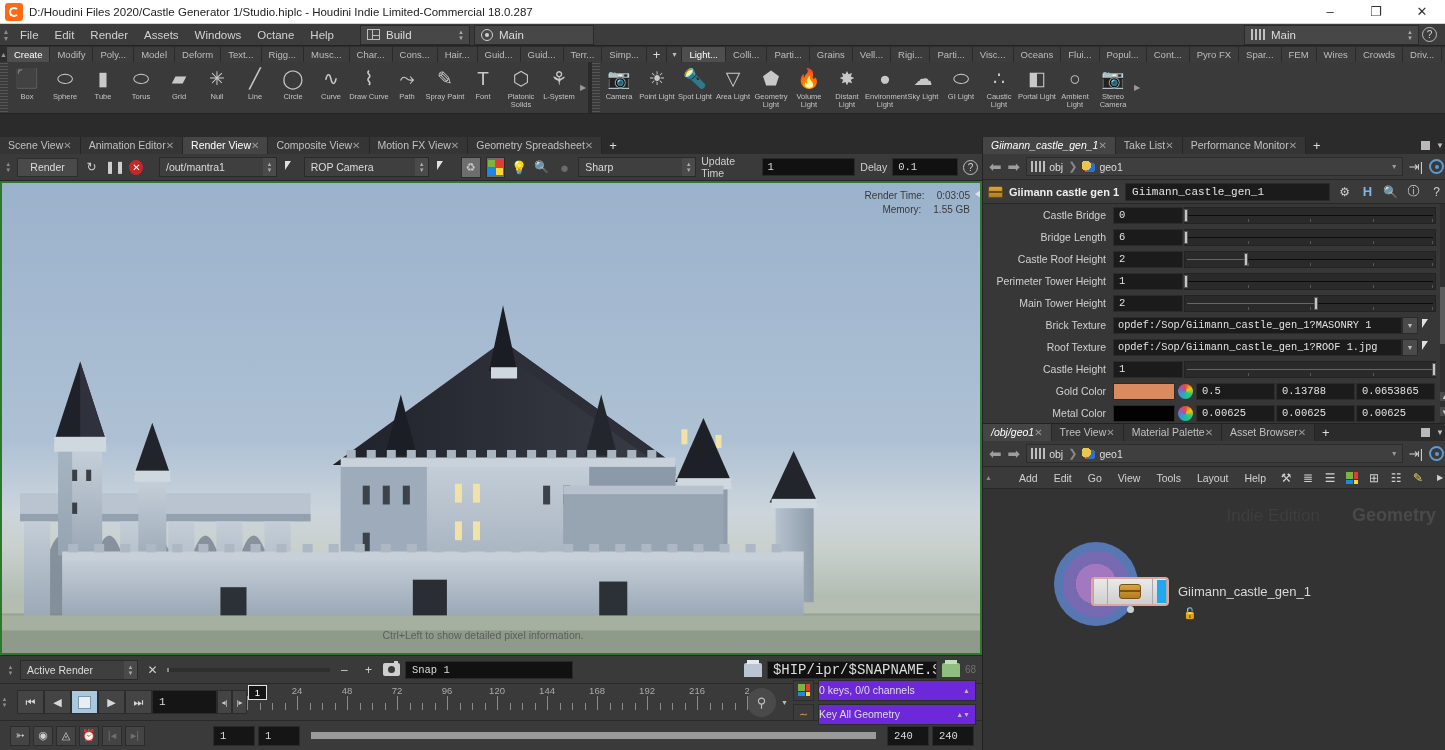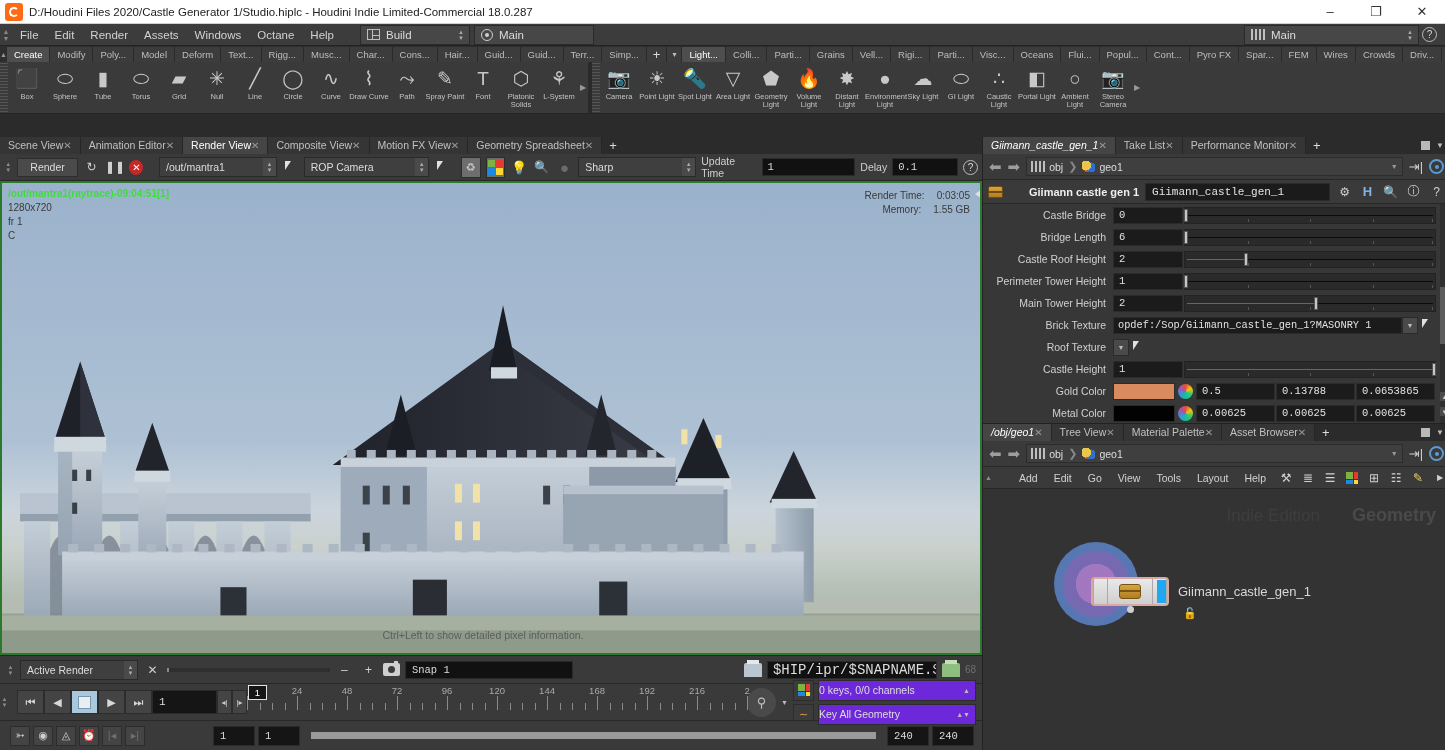--- a/index.html
+++ b/index.html
@@ -214,21 +214,21 @@
   .bc-chip{display:flex;align-items:center;gap:4px;font-size:10.5px;color:#ddd;}
   .bc-sep{color:#888;font-size:11px;}
   .bc-caret{margin-left:auto;font-size:7px;color:#999;}
   .pin{color:#cdcdcd;font-size:13px;}
   .ring{width:15px;height:15px;border-radius:50%;border:2px solid #5b9bd5;position:relative;}
   .ring:after{content:"";position:absolute;left:3.5px;top:3.5px;width:4px;height:4px;border-radius:50%;background:#5b9bd5;}
 
   .nodehdr{height:24px;background:#3a3a3a;display:flex;align-items:center;gap:6px;padding:0 5px;border-bottom:1px solid #272727;}
   .chest{width:15px;height:12px;background:linear-gradient(#d9a441,#b07d22);border:1px solid #6d4c12;border-radius:2px 2px 1px 1px;position:relative;}
   .chest:after{content:"";position:absolute;left:0;right:0;top:4px;height:2px;background:#6d4c12;}
-  .nodename{font-size:11px;font-weight:bold;color:#eee;white-space:nowrap;margin-left:20px;}
+  .nodename{font-size:11px;font-weight:bold;color:#eee;white-space:nowrap;}
   .nodefield{flex:1;background:#1b1b1b;border:1px solid #2a2a2a;height:18px;line-height:16px;padding:0 6px;font-family:"Liberation Mono",monospace;font-size:11px;color:#e2e2e2;}
   .hdricon{width:17px;height:18px;display:flex;align-items:center;justify-content:center;color:#cfcfcf;font-size:12px;}
 
   .params{position:relative;height:220px;overflow:hidden;background:#373737;border-bottom:1px solid #222;}
   .prow{display:flex;align-items:center;height:22px;padding-right:14px;}
   .plabel{width:130px;text-align:right;padding-right:7px;font-size:10.5px;color:#d0d0d0;white-space:nowrap;}
   .pval{
     width:70px;background:#1b1b1b;border:1px solid #2b2b2b;height:17px;line-height:15px;
     padding:0 5px;font-family:"Liberation Mono",monospace;font-size:10.5px;color:#e2e2e2;
   }
@@ -772,26 +772,20 @@
             </g>
 
             <rect x="410" y="422" width="34" height="40" fill="#2a2e34"></rect>
             <rect x="596" y="424" width="28" height="38" fill="#2c3037"></rect>
             <rect x="218" y="430" width="26" height="32" fill="#2c3037"></rect>
           </g>
           <rect x="0" y="460" width="976" height="40" fill="#a5b0a0"></rect>
           <rect x="0" y="476" width="976" height="24" fill="#8e9b8b"></rect>
         </svg>
 
-        <div class="vp-overlay">
-          <div class="grn">/out/mantra1(raytrace)-09:04:51[1]</div>
-          <div class="gy">1280x720</div>
-          <div class="gy">fr 1</div>
-          <div class="gy">C</div>
-        </div>
         <div class="vp-stats">
           <div class="row">
               <span>Render Time:</span>
               <span>0:03:05</span>
             </div>
           <div class="row">
               <span>Memory:</span>
               <span>1.55 GB</span>
             </div>
         </div>
@@ -1059,20 +1053,21 @@
           <div class="prow">
             <div class="plabel">Brick Texture</div>
             <div class="ptext">opdef:/Sop/Giimann_castle_gen_1?MASONRY 1</div>
             <div class="pdrop">▼</div>
             <div class="pfile">
               <span class="cursor-ico"></span>
             </div>
           </div>
           <div class="prow">
             <div class="plabel">Roof Texture</div>
+            <div class="ptext">opdef:/Sop/Giimann_castle_gen_1?ROOF 1.jpg</div>
             <div class="pdrop">▼</div>
             <div class="pfile">
               <span class="cursor-ico"></span>
             </div>
           </div>
           <div class="prow">
             <div class="plabel">Castle Height</div>
             <div class="pval">1</div>
             <div class="pslider">
               <div class="track"></div>

